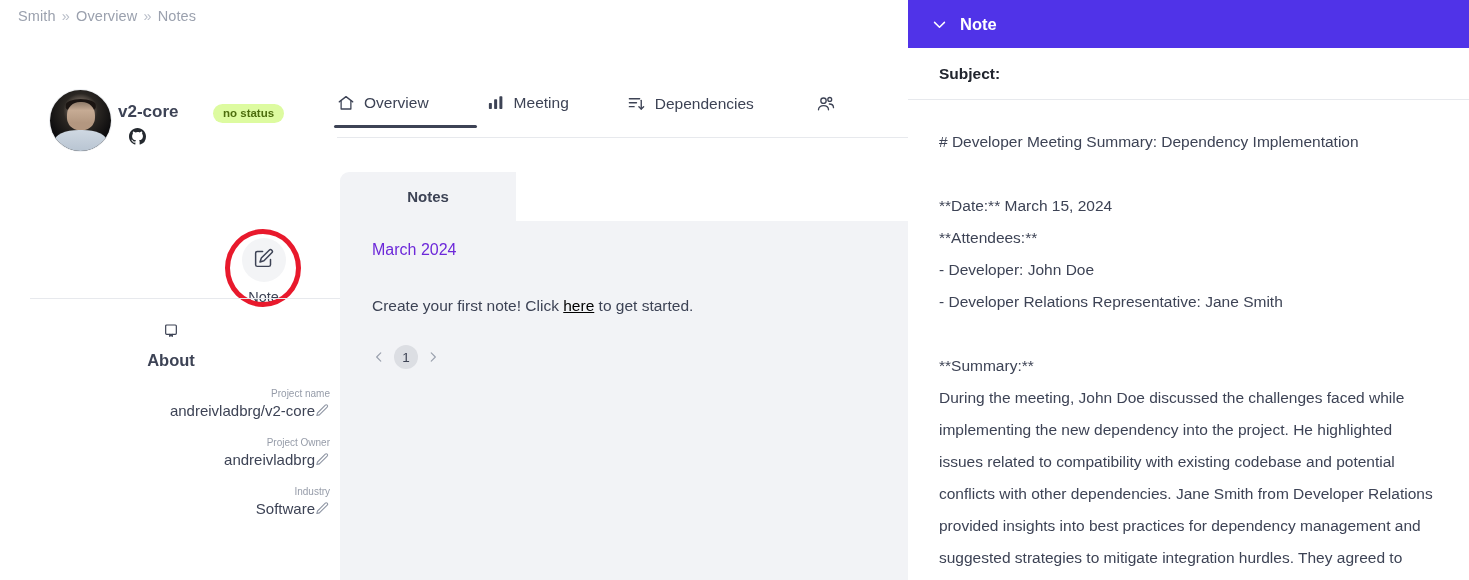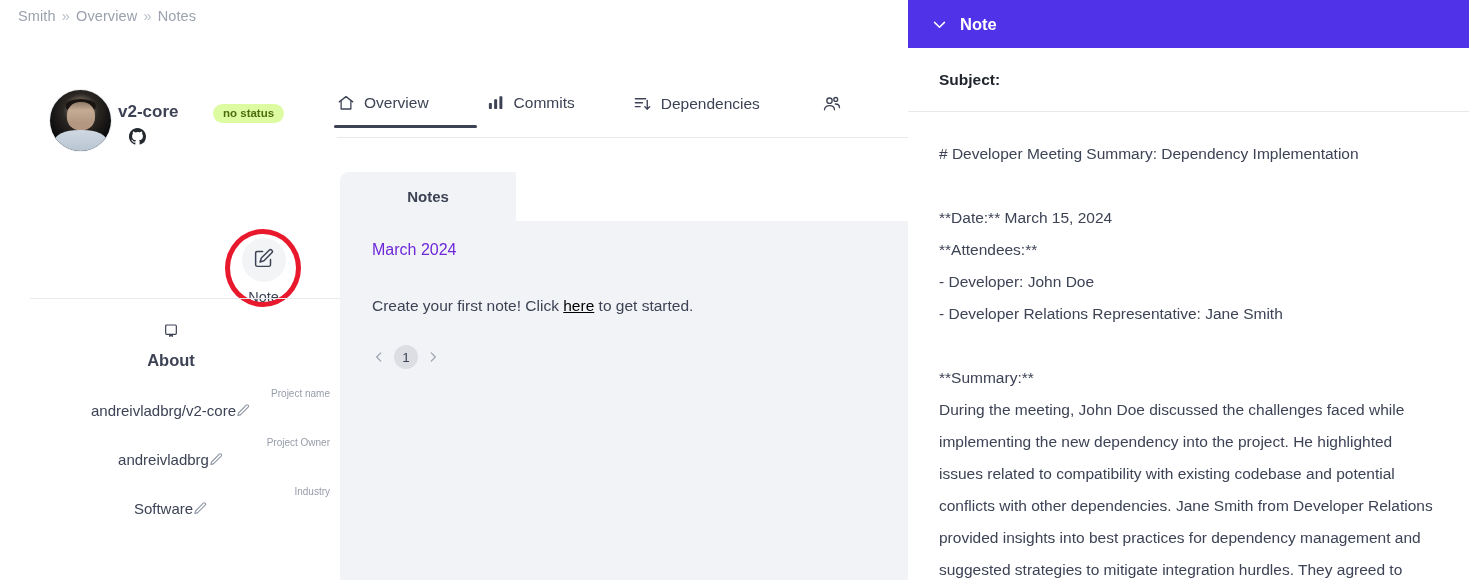--- a/index.html
+++ b/index.html
@@ -82,21 +82,21 @@
   
   .about { position: absolute; left: 0; top: 263px; width: 318px; text-align: right; }
   .about-title {
     display: flex; align-items: center; justify-content: flex-end; gap: 8px;
     font-size: 16.5px; font-weight: bold; color: #3d4355; flex-direction: column;
   }
   .about-row { margin-top: 18px; }
   .about-key { font-size: 10px; color: #969ca9; }
   .about-val {
     margin-top: 3px; font-size: 15px; color: #3d4355;
-    display: flex; align-items: center; justify-content: center; gap: 0;
+    display: flex; align-items: center; justify-content: flex-end; gap: 0;
   }
   .pencil { color: #8e95a3; display: inline-flex; }
 
   
   .tabs {
     position: absolute; left: 337px; top: 92px; width: 571px; height: 46px;
     border-bottom: 1px solid #e7e9ed;
     display: flex; align-items: flex-start;
   }
   .tab {
@@ -138,21 +138,21 @@
 
   
   .note-panel { position: absolute; left: 908px; top: 0; width: 561px; height: 580px; background: #ffffff; }
   .np-header {
     height: 48px; background: #5033e8; color: #ffffff;
     display: flex; align-items: center; gap: 12px; padding-left: 23px;
   }
   .np-header .chev { display: inline-flex; }
   .np-title { font-size: 16.5px; font-weight: bold; }
   .np-subject {
-    height: 64px; display: flex; align-items: center; padding-left: 31px;
+    height: 52px; display: flex; align-items: center; padding-left: 31px;
     font-size: 15.5px; font-weight: bold; color: #21252e;
     border-bottom: 1px solid #e7e9ed;
   }
   .np-body { padding: 26px 30px 0 31px; font-size: 15.5px; line-height: 32px; color: #3d4355; white-space: pre-wrap; }
 </style>
 </head>
 <body>
 
 <div class="page">
 
@@ -259,21 +259,21 @@
       </div>
 
       <div class="tab">
         <span class="ti">
           <svg width="18" height="18" viewBox="0 0 24 24" fill="currentColor">
             <rect x="2.5" y="12" width="4" height="8" rx="1"></rect>
             <rect x="9.5" y="7" width="4" height="13" rx="1"></rect>
             <rect x="16.5" y="3" width="4" height="17" rx="1"></rect>
           </svg>
         </span>
-        <span>Commits</span>
+        <span>Meeting</span>
       </div>
 
       <div class="tab">
         <span class="ti">
           <svg width="19" height="19" viewBox="0 0 24 24" fill="none" stroke="currentColor" stroke-width="1.7" stroke-linecap="round" stroke-linejoin="round">
             <path d="M3 6h13"></path>
               <path d="M3 11h9"></path>
               <path d="M3 16h6"></path>
             <path d="M18 8v11"></path>
               <path d="M15 16l3 3 3-3"></path>

